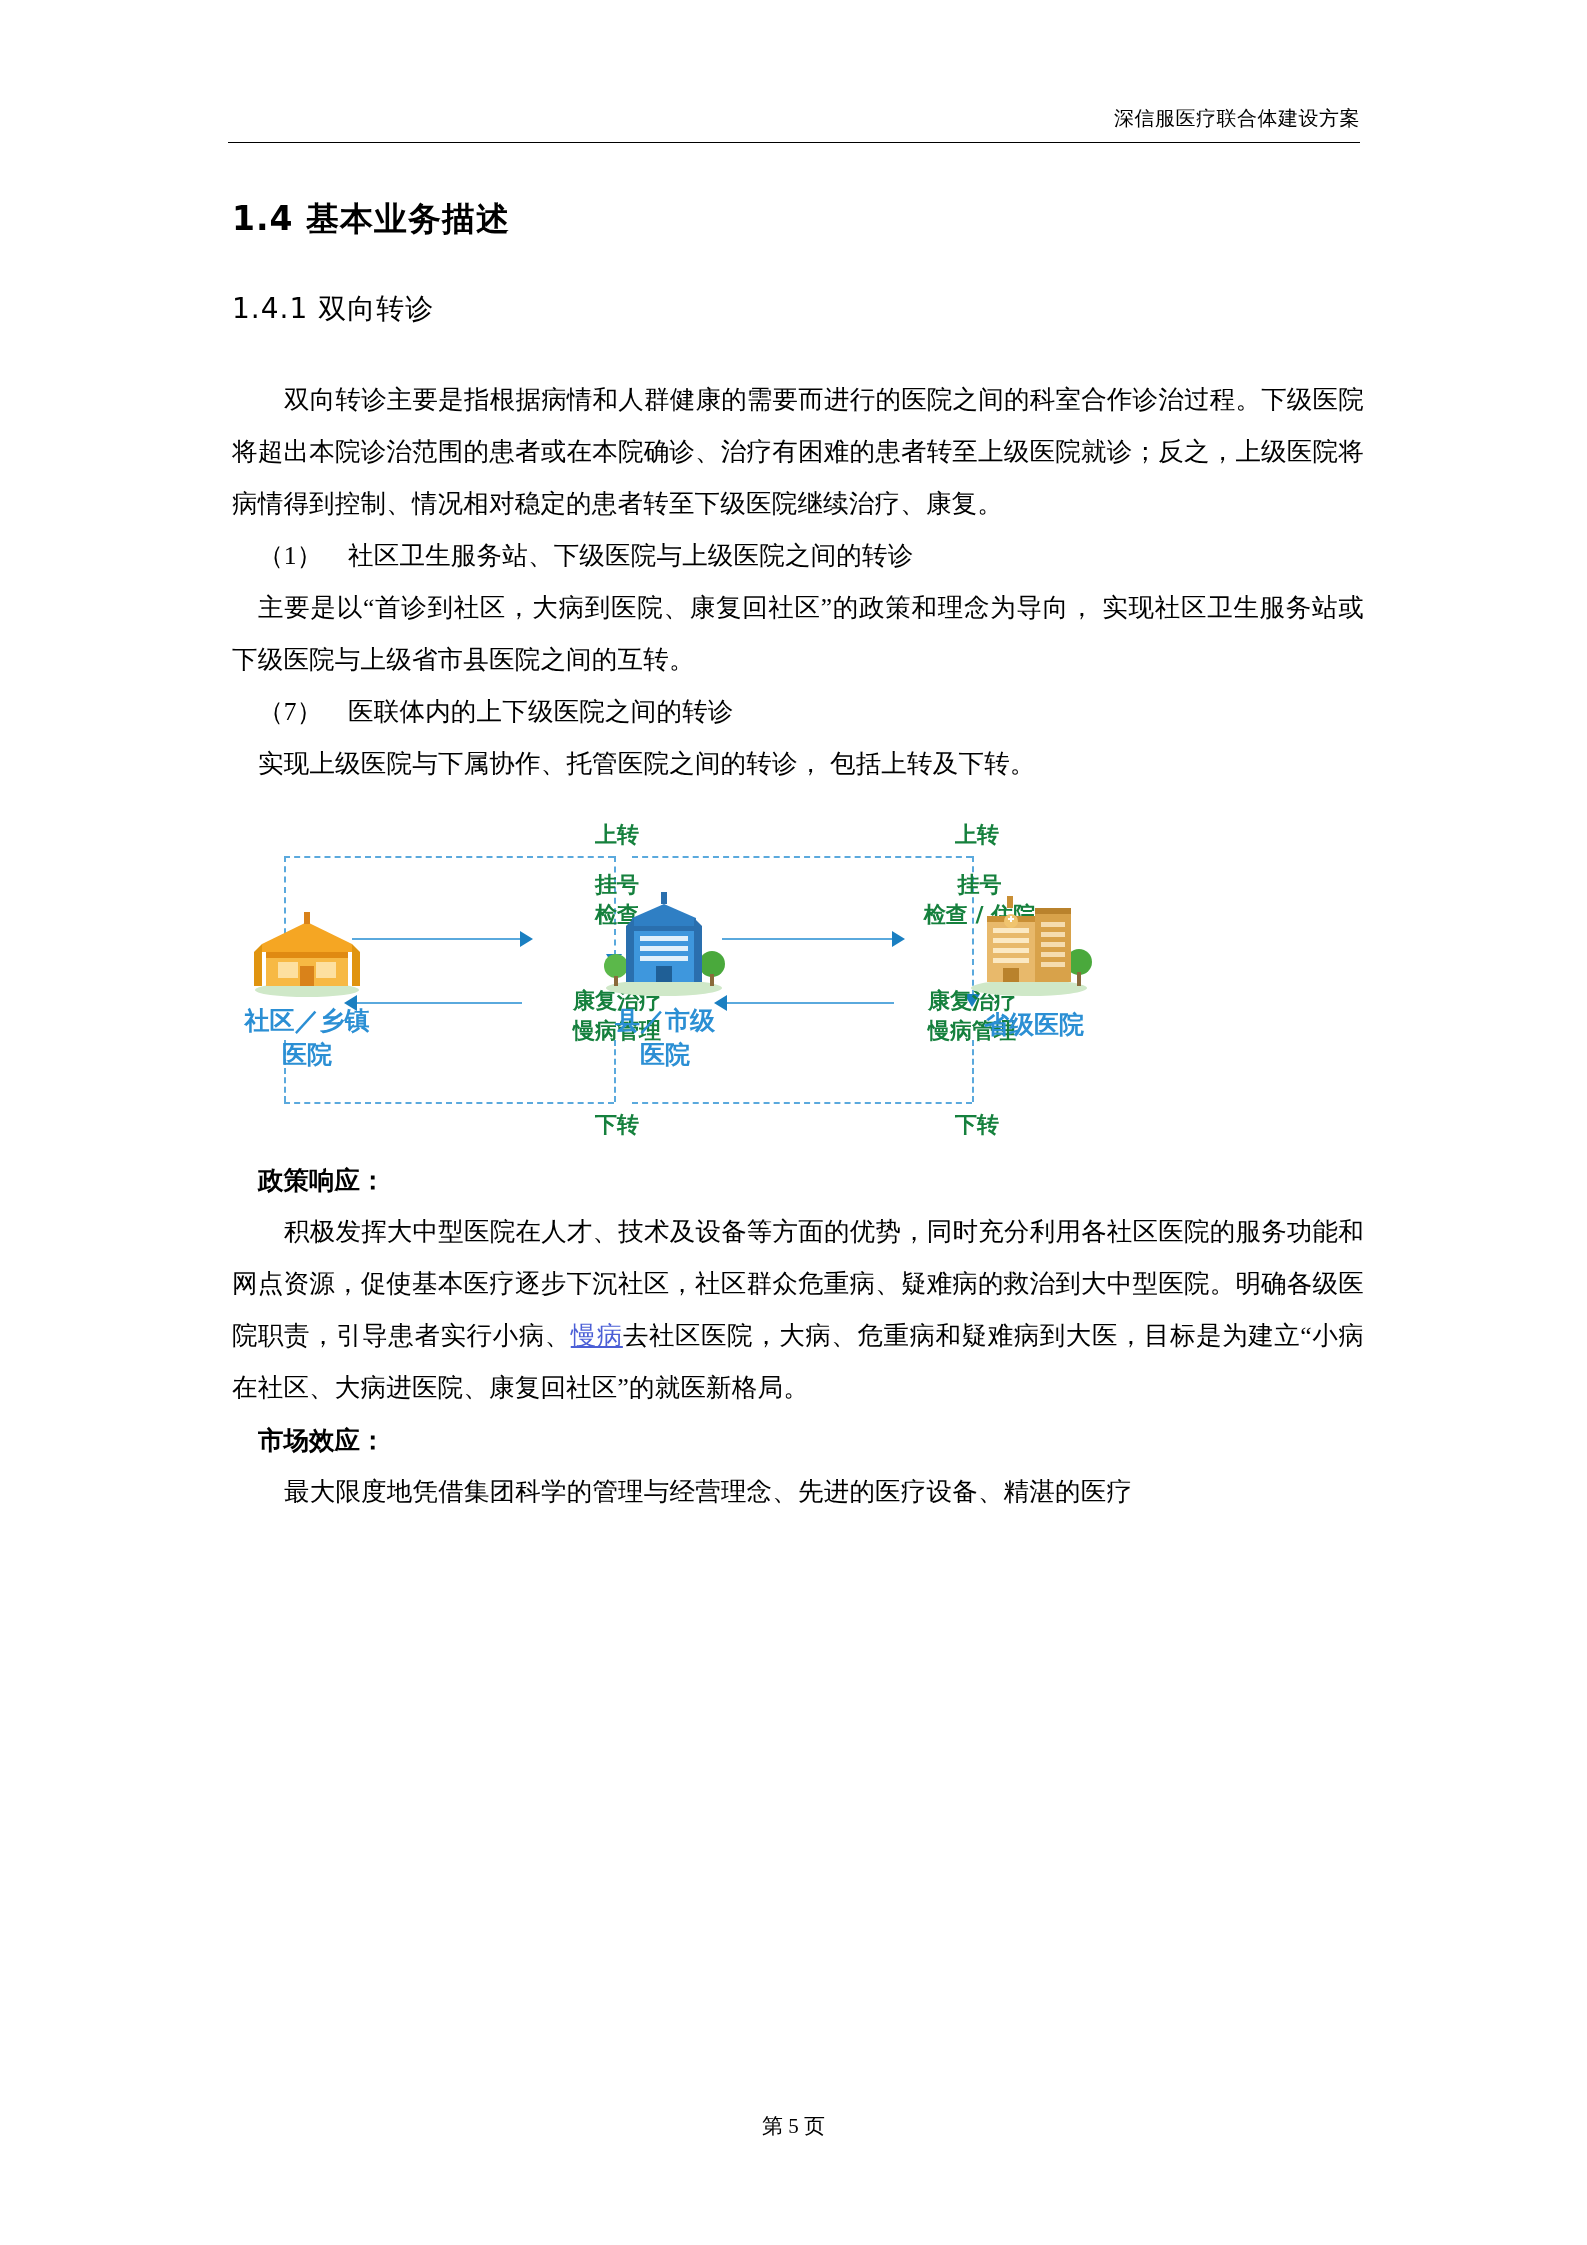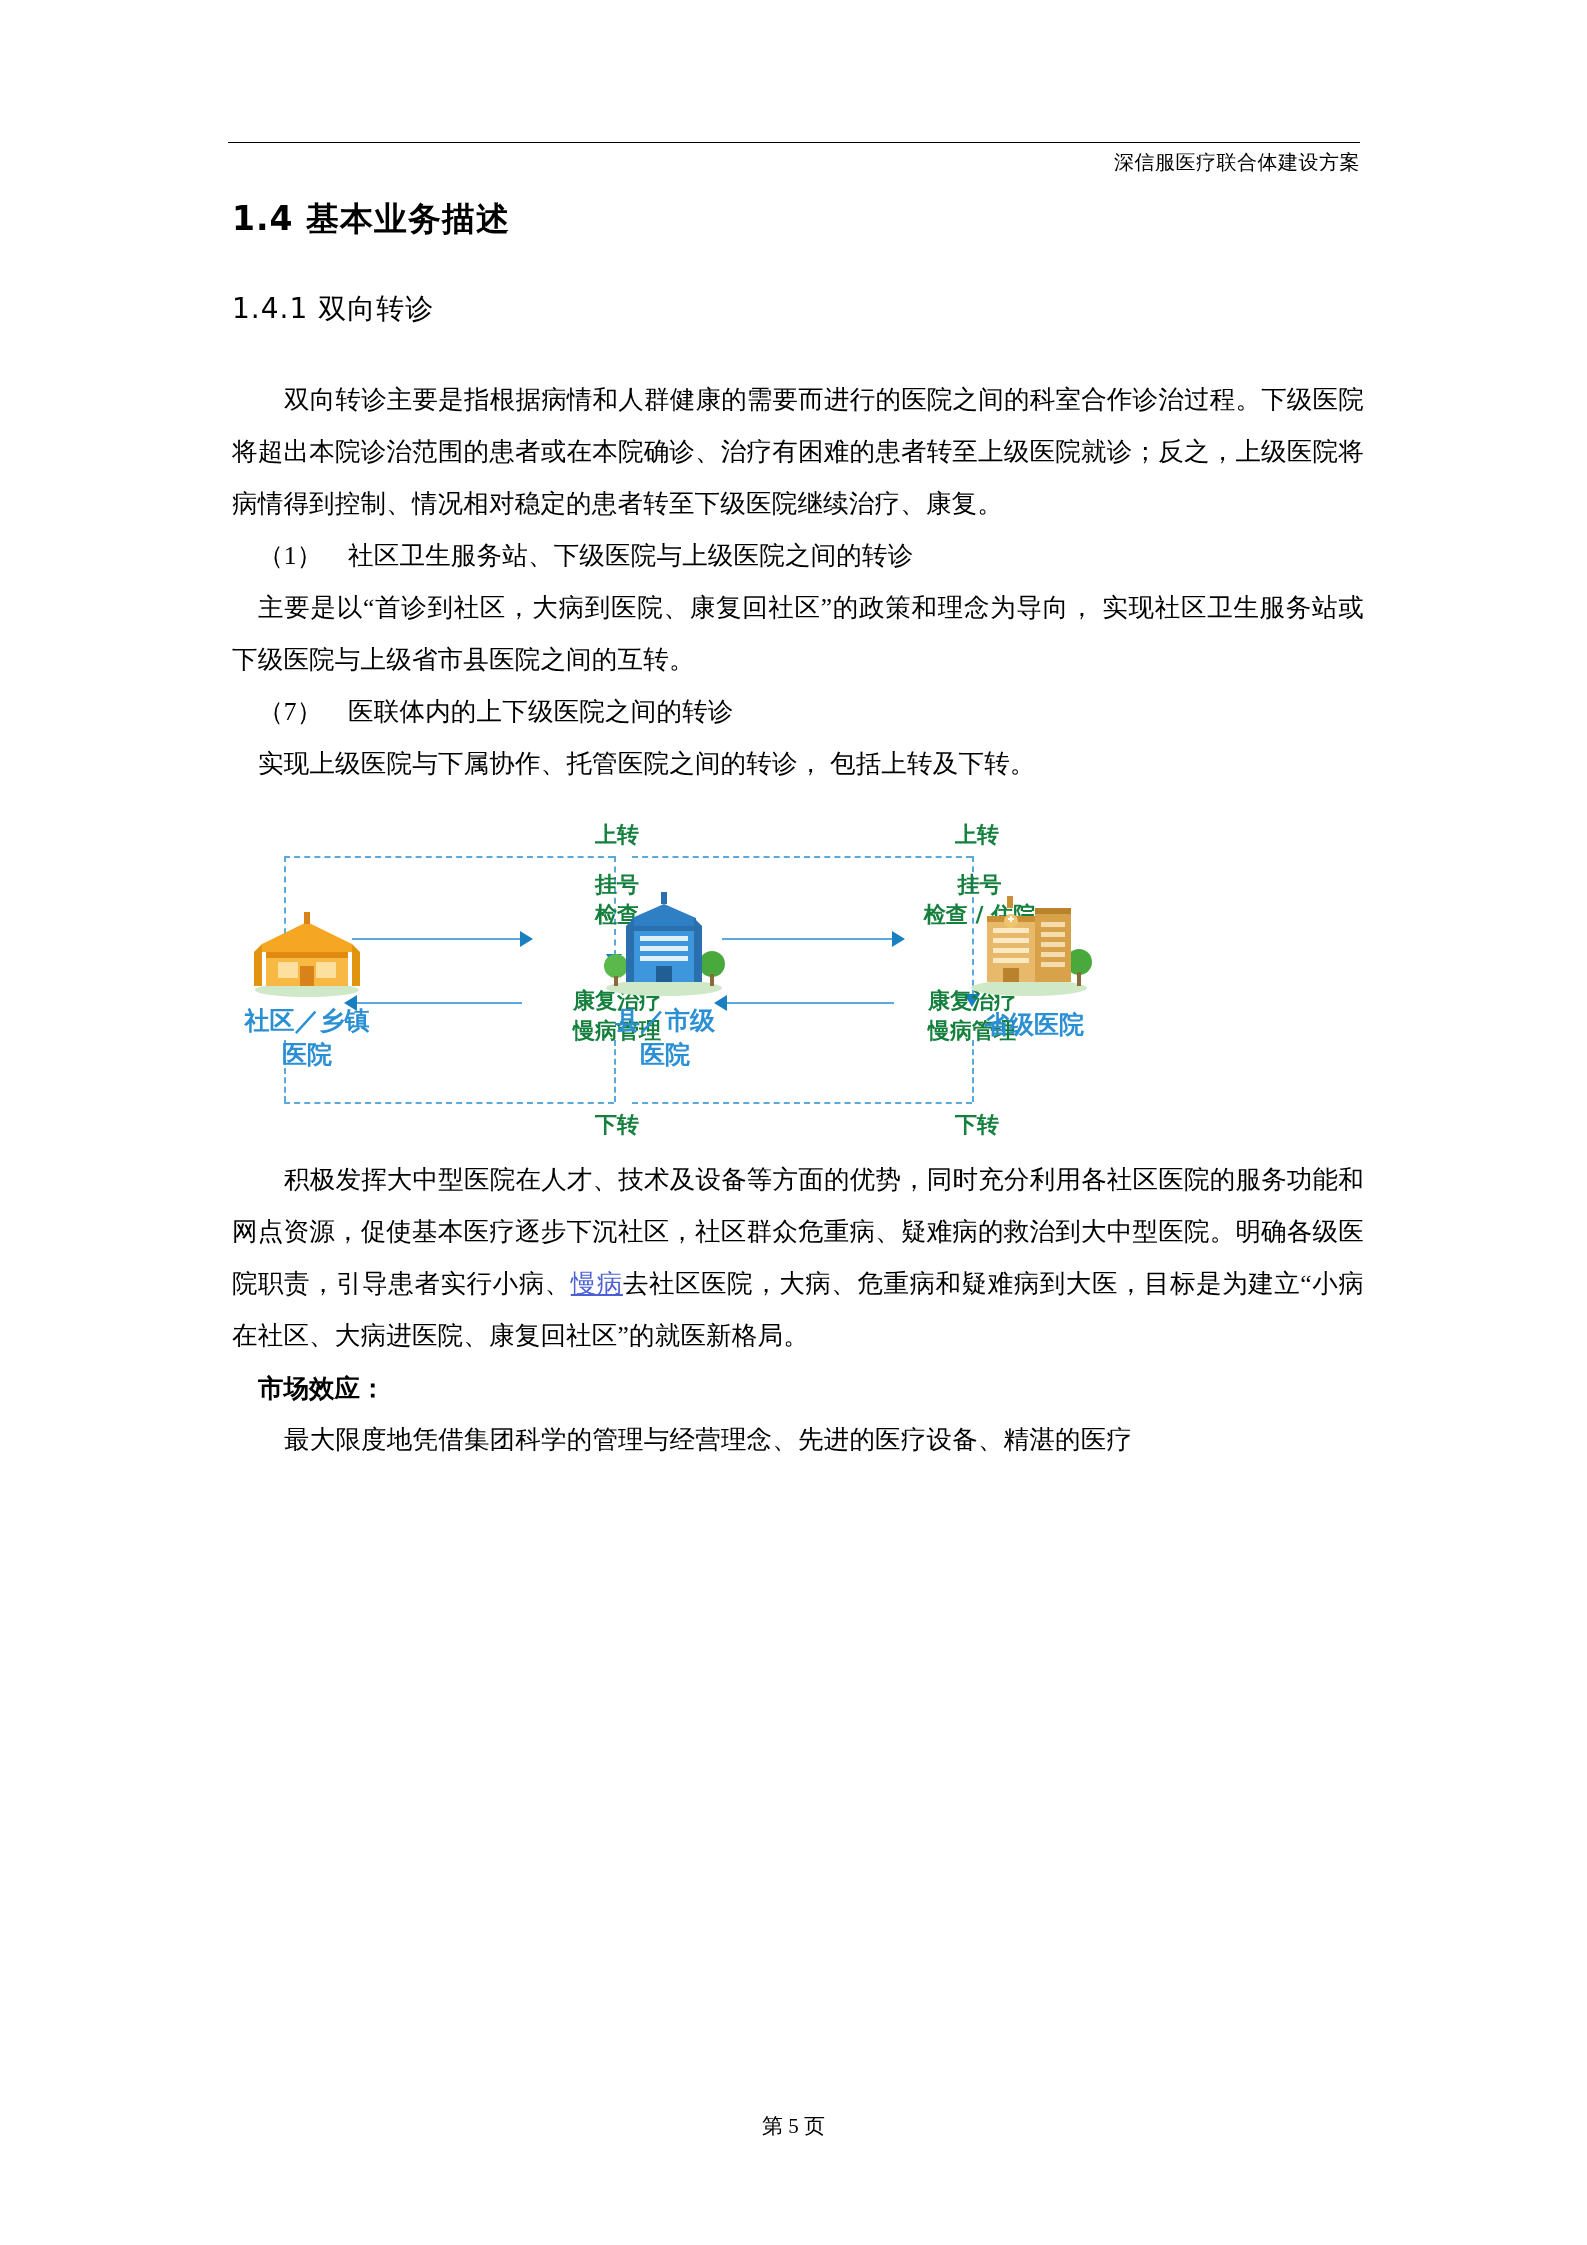--- a/index.html
+++ b/index.html
@@ -25,21 +25,20 @@
   .header {
     position: absolute;
     left: 228px;
     top: 105px;
     width: 1132px;
     text-align: right;
     font-size: 20px;
     font-family: "Liberation Serif", serif;
     color: #000;
     letter-spacing: 0.5px;
-    margin-top: 44px;
   }
   .header-rule {
     position: absolute;
     left: 228px;
     top: 142px;
     width: 1132px;
     height: 1px;
     background: #000;
   }
   .content {
@@ -282,20 +281,21 @@
           <rect x="40" y="8" width="6" height="12" fill="#c98f35"></rect>
           <circle cx="44" cy="33" r="7" fill="#f0c46f"></circle>
           <rect x="41" y="30" width="6" height="2" fill="#fff"></rect>
           <rect x="43" y="28" width="2" height="6" fill="#fff"></rect>
         </svg>
       </div>
       <div class="fig-label blue" style="left:722px; top:200px; width:160px;">省级医院</div>
 
     </div>
 
+    <p class="bold-label">政策响应：</p>
     <p class="body indent"><span>积极发挥大中型医院在人才、技术及设备等方面的优势，同时充分利用各社区医院的服务功能和网点资源，促使基本医疗逐步下沉社区，社区群众危重病、疑难病的救治到大中型医院。明确各级医院职责，引导患者实行小病、</span><a class="inline-link" href="#">慢病</a><span>去社区医院，大病、危重病和疑难病到大医，目标是为建立“小病在社区、大病进医院、康复回社区”的就医新格局。</span></p>
 
     <p class="bold-label">市场效应：</p>
     <p class="body indent">最大限度地凭借集团科学的管理与经营理念、先进的医疗设备、精湛的医疗</p>
 
   </div>
 
   <div class="footer">第 5 页</div>
 </div>
 

